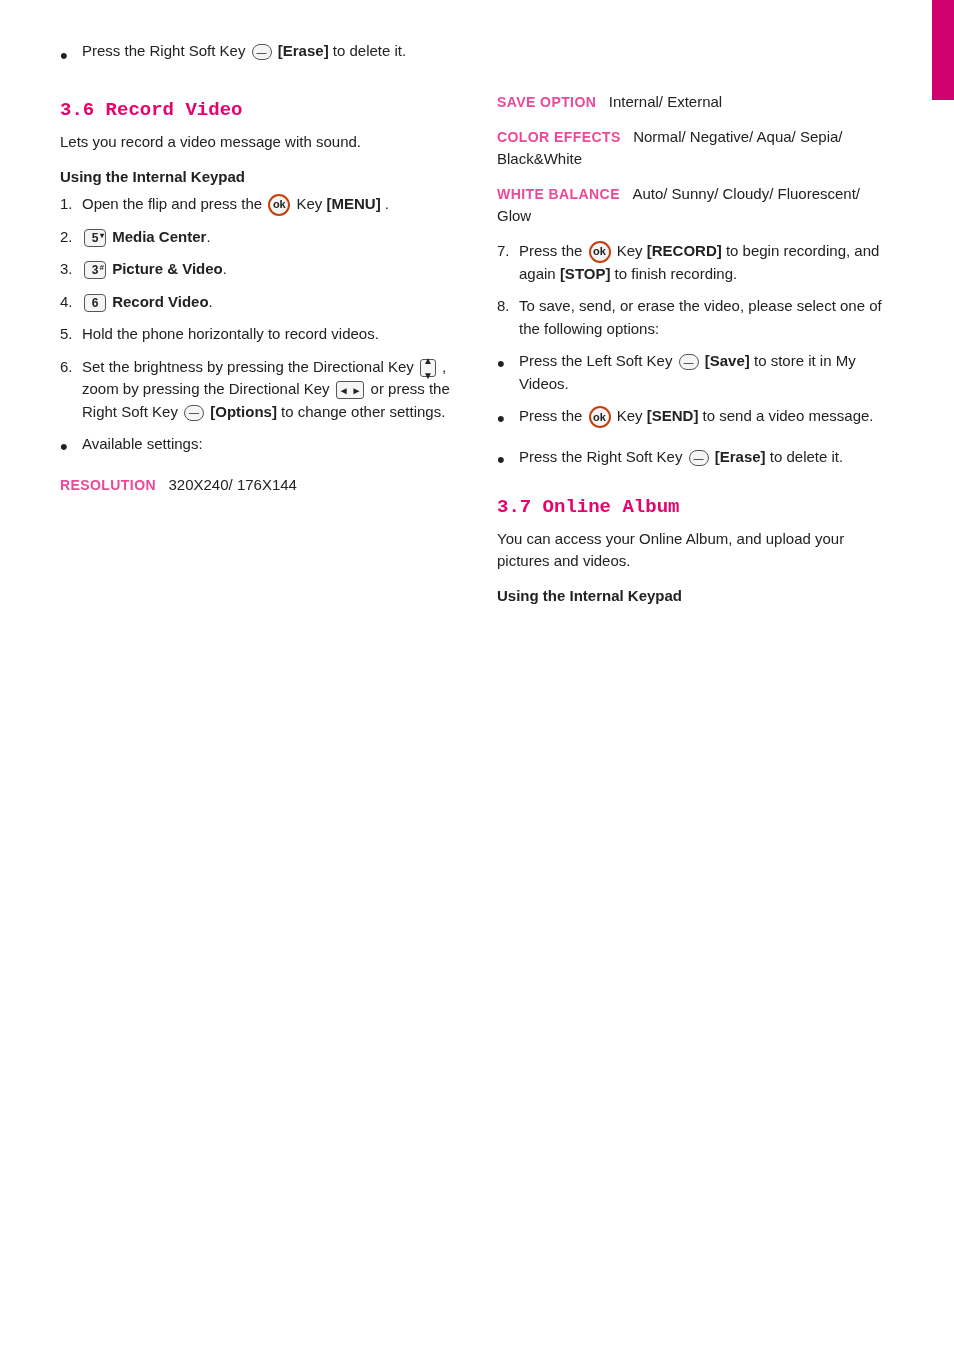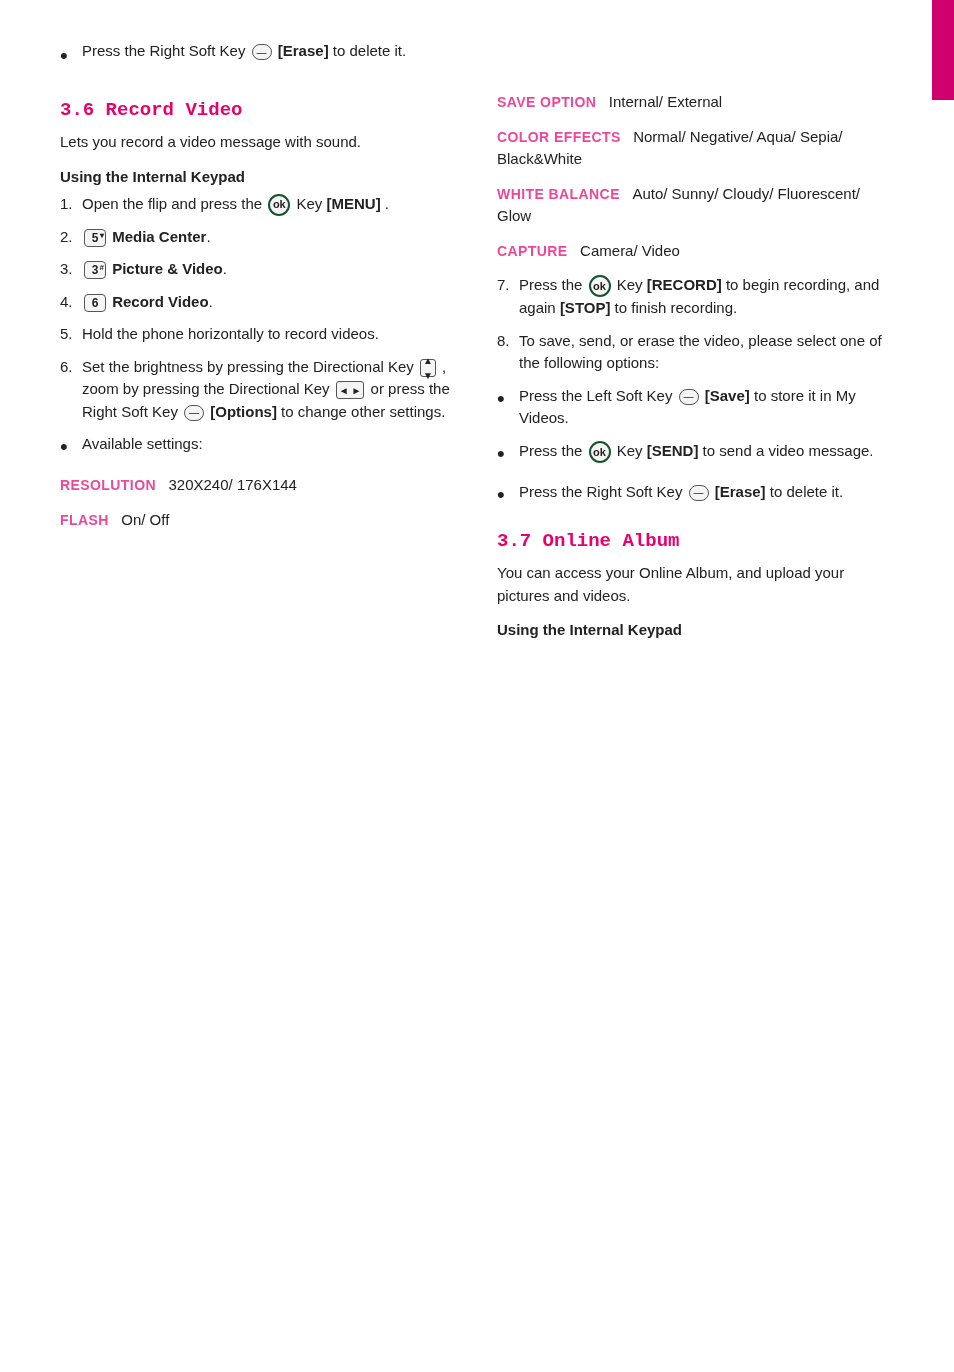--- a/index.html
+++ b/index.html
@@ -125,21 +125,21 @@
       position: absolute;
       top: 0;
       right: 1px;
     }
 
     
     .ok-key {
       display: inline-flex;
       align-items: center;
       justify-content: center;
-      border: 2px solid #14532d;
+      border: 2px solid #c2410c;
       border-radius: 50%;
       font-size: 11px;
       font-weight: bold;
       width: 22px;
       height: 22px;
       margin: 0 2px;
       vertical-align: middle;
       background: #f5f5f5;
     }
 
@@ -335,48 +335,40 @@
           <span>Available settings:</span>
         </li>
       </ul>
 
 
       <div class="setting-block">
         <span class="setting-label">RESOLUTION</span>
         <span>&nbsp;&nbsp;320X240/ 176X144</span>
       </div>
 
-      <div class="setting-block">
-        <span class="setting-label">FLASH</span>
-        <span>&nbsp;&nbsp;On/ Off</span>
-      </div>
 
     </div>
 
     <div class="col-right">
 
       <div class="setting-block">
         <span class="setting-label">SAVE OPTION</span>
         <span>&nbsp;&nbsp;Internal/ External</span>
       </div>
 
       <div class="setting-block">
         <span class="setting-label">COLOR EFFECTS</span>
         <span>&nbsp;&nbsp;Normal/ Negative/ Aqua/ Sepia/ Black&amp;White</span>
       </div>
 
       <div class="setting-block">
         <span class="setting-label">WHITE BALANCE</span>
         <span>&nbsp;&nbsp;Auto/ Sunny/ Cloudy/ Fluorescent/ Glow</span>
       </div>
 
-      <div class="setting-block">
-        <span class="setting-label">CAPTURE</span>
-        <span>&nbsp;&nbsp;Camera/ Video</span>
-      </div>
 
       <ol class="numbered-list" style="margin-top:10px;">
         <li>
           <span class="num">7.</span>
           <span class="li-content">
             <span>Press the </span>
             <span class="ok-key">ok</span>
             <span> Key </span>
             <strong>[RECORD]</strong>
             <span> to begin recording, and again </span>

